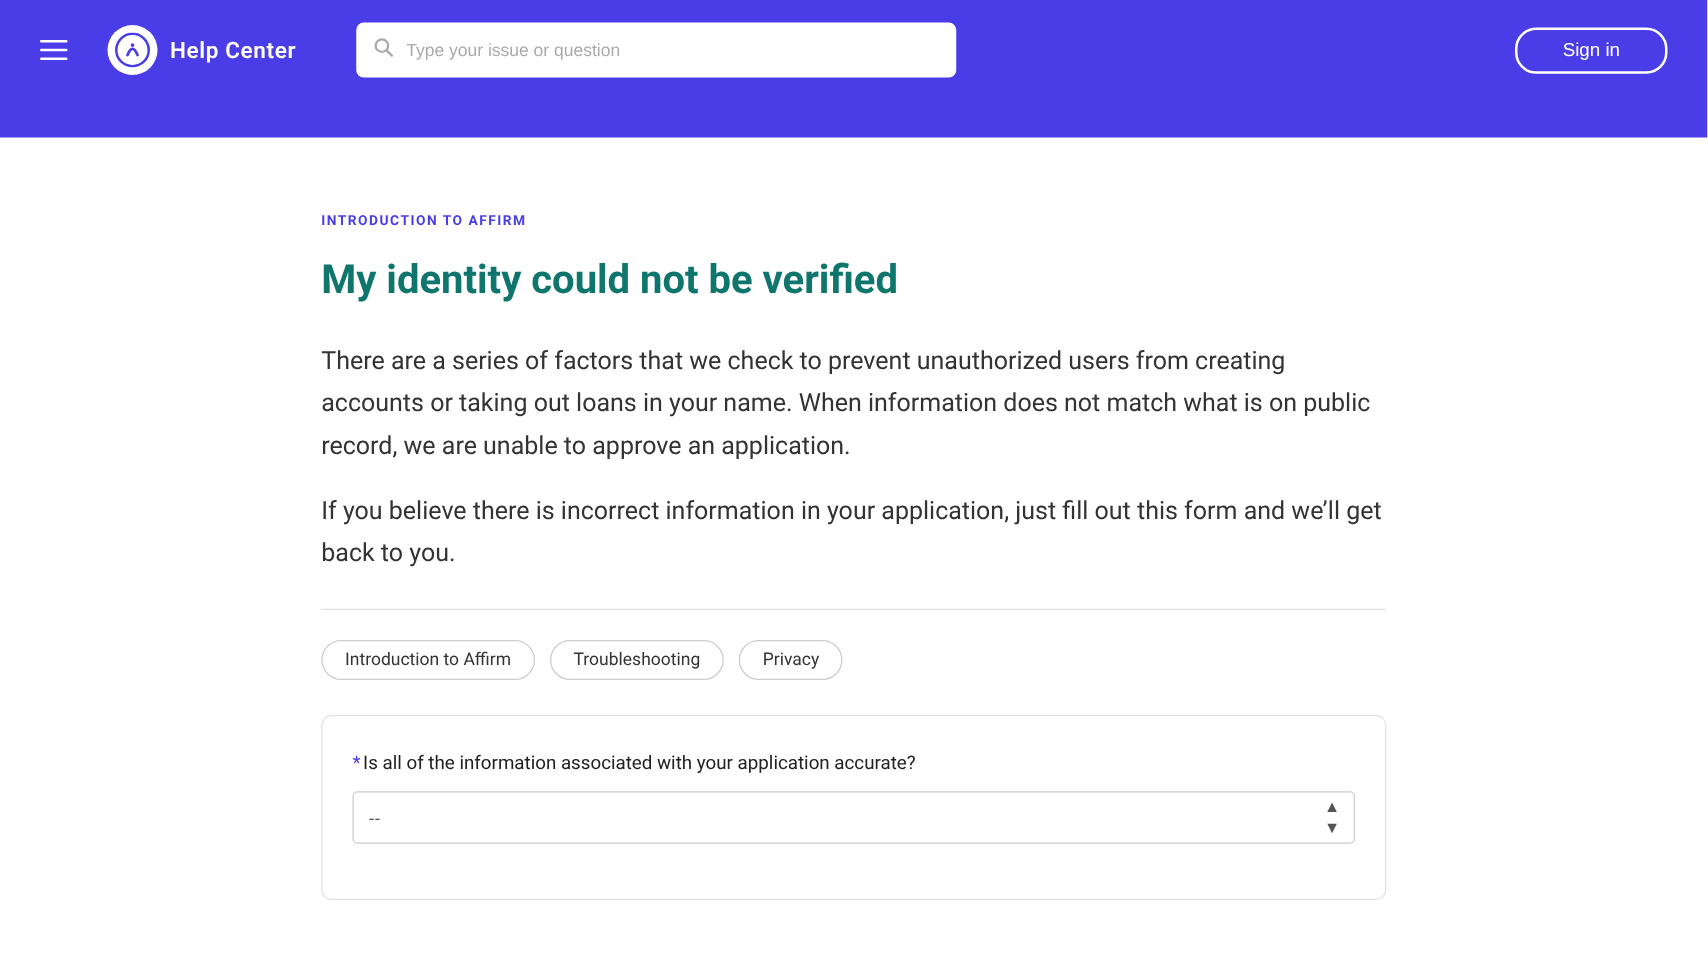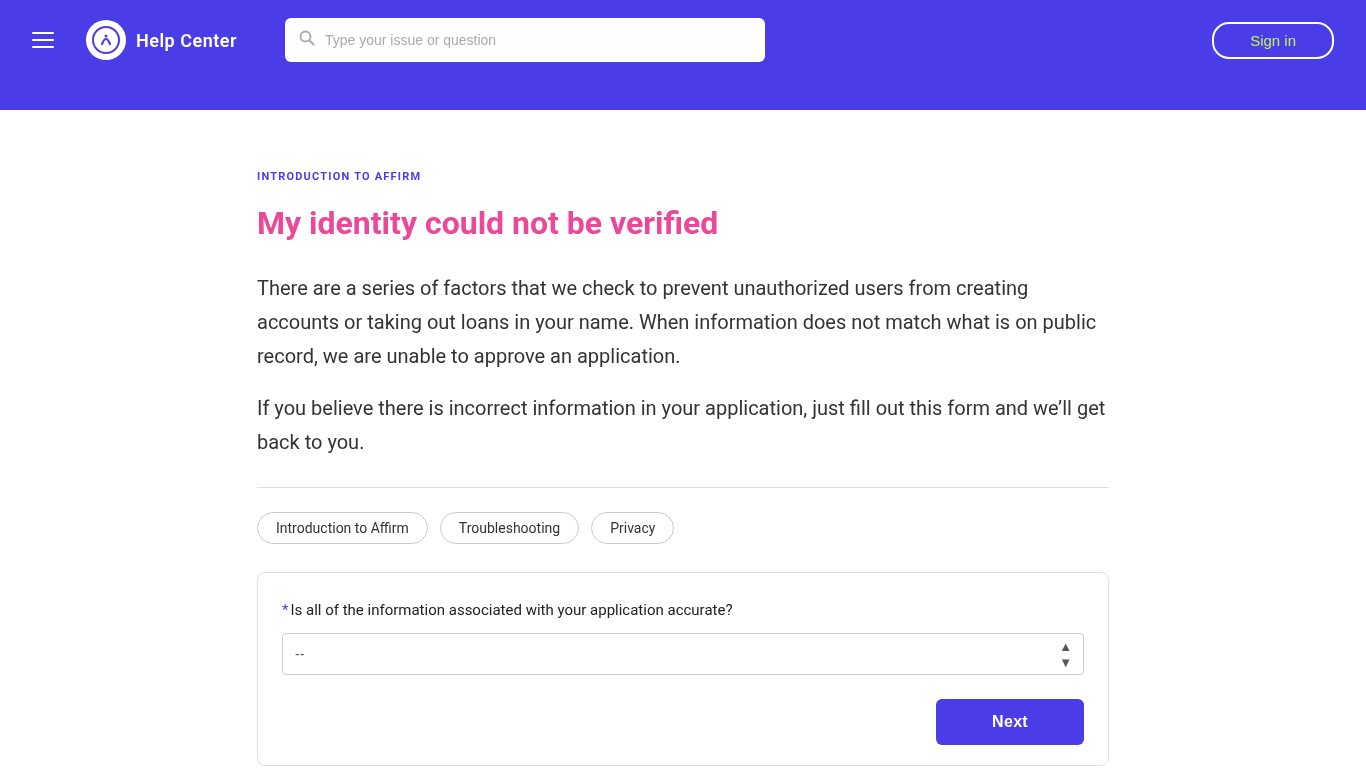--- a/index.html
+++ b/index.html
@@ -100,21 +100,21 @@
     }
 
     .search-input::placeholder {
       color: #aaa;
     }
 
     .signin-btn {
       margin-left: auto;
       background: transparent;
       border: 2px solid #ffffff;
-      color: #bef264;
+      color: #ffffff;
       padding: 8px 36px;
       border-radius: 17px;
       font-size: 15px;
       font-weight: 500;
       cursor: pointer;
     }
 
     
     .hero-stripe {
       background: #4a3de8;
@@ -133,21 +133,21 @@
       font-size: 11px;
       font-weight: 700;
       letter-spacing: 1.2px;
       text-transform: uppercase;
       margin-bottom: 20px;
     }
 
     .article-title {
       font-size: 32px;
       font-weight: 700;
-      color: #ec4899;
+      color: #0f766e;
       margin-bottom: 28px;
       line-height: 1.25;
     }
 
     .article-body {
       font-size: 20px;
       color: #333;
       line-height: 1.7;
       margin-bottom: 18px;
     }
@@ -309,18 +309,15 @@
         <option value="">--</option>
         <option value="yes">Yes</option>
         <option value="no">No</option>
       </select>
       <div class="select-arrow">
         <span>▲</span>
         <span>▼</span>
       </div>
     </div>
 
-    <div class="form-footer">
-      <button class="next-btn">Next</button>
-    </div>
   </div>
 
 </main>
 
 </body></html>

